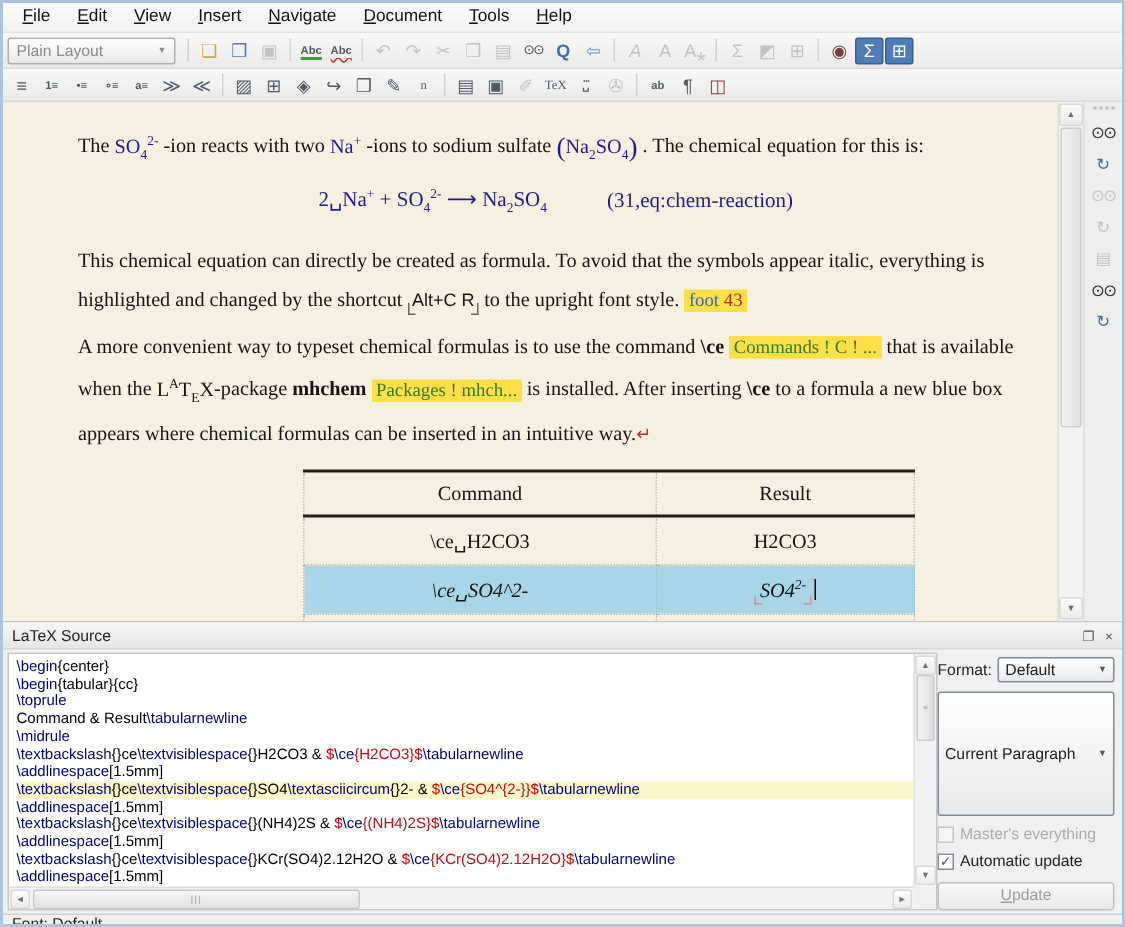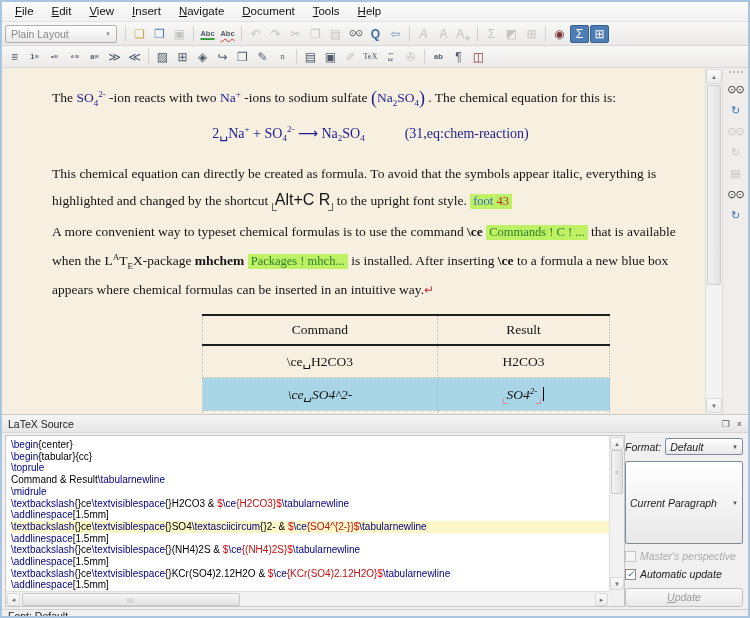--- a/index.html
+++ b/index.html
@@ -39,26 +39,26 @@
   
   .main { flex:0 0 346px; height:346px; display:flex; background:#F7EFE0;padding-left:32px; }
   .doc { flex:1; overflow:hidden; position:relative; font-family:"Liberation Serif", serif;
          font-size:13.5px; color:#141414; padding:13px 16px 0 18px; }
   .para { line-height:25px; }
   .math { color:#1C1C8E; }
   .math sub, .math sup, .eq sub, .eq sup { font-size:9px; }
   .bigpar { font-size:18px; vertical-align:-2px; }
   .eq { text-align:center; color:#1C1C8E; margin:9px 0 17px 0; font-size:14px; }
   .eq-label { margin-left:40px; }
-  .kbd { font-family:"Liberation Sans", sans-serif; font-size:16px; padding:0 3px; position:relative; }
+  .kbd { font-family:"Liberation Sans", sans-serif; font-size:12px; padding:0 3px; position:relative; }
   .kbd::before { content:""; position:absolute; left:0; bottom:-3px; width:4px; height:7px;
                  border-left:1px solid #666; border-bottom:1px solid #666; }
   .kbd::after  { content:""; position:absolute; right:0; bottom:-3px; width:4px; height:7px;
                  border-right:1px solid #666; border-bottom:1px solid #666; }
-  .chip { background:#bef264; padding:0 3px 1px 3px; font-size:12.5px; white-space:nowrap;text-align:right; }
+  .chip { background:#fde047; padding:0 3px 1px 3px; font-size:12.5px; white-space:nowrap;text-align:right; }
   .chip.green { color:#2D7C2D; }
   .foot-l { color:#3A62C8; } .foot-n { color:#B03030; }
   .ret { color:#C03232; font-size:12px; }
   .bold { font-weight:bold; }
 
   
   table.ce { border-collapse:collapse; margin:12px 0 0 150px; width:408px; font-size:13.5px; }
   table.ce td { border:1px dotted #C9C0AB; text-align:center; padding:7px 8px; }
   table.ce tr.hdr td { border-top:2px solid #1F1F1F; border-bottom:2px solid #1F1F1F; padding:6px 8px; }
   table.ce tr.selected td { background:#A9D6E7; border-color:#98BFCE;font-style:italic; }
@@ -107,21 +107,21 @@
   .src-hscroll { position:relative; background:#F2F2F2; border-top:1px solid #E0E0E0; }
   .harrow { position:absolute; top:1px; width:13px; height:13px; display:flex; align-items:center; justify-content:center;
             font-size:6px; color:#6F6F6F; background:linear-gradient(#FBFBFB,#ECECEC); border:1px solid #D8D8D8; border-radius:2px; }
   .harrow.left { left:1px; } .harrow.right { right:1px; }
   .sh-thumb { position:absolute; left:16px; top:1px; width:218px; height:13px;
               background:linear-gradient(#F6F6F6,#E2E2E2); border:1px solid #C8C8C8; border-radius:2px;
               display:flex; align-items:center; justify-content:center; font-size:6px; color:#9A9A9A; letter-spacing:1px; }
   .src-corner { background:#F0F0F0; }
 
   .src-controls { margin-left:0; padding-top:3px; width:118px; font-size:10.5px; color:#222;
-                  display:flex; flex-direction:column; gap:6px;font-style:italic; }
+                  display:flex; flex-direction:column; gap:6px; }
   .ctl-row { display:flex; align-items:center; gap:4px; }
   .select { flex:1; height:17px; border:1px solid #7F8B99; border-radius:2px;
             background:linear-gradient(#FFFFFF,#E8E8E8); display:flex; align-items:center;
             padding:0 4px; font-size:10.5px; }
   .sel-arrow { margin-left:auto; font-size:6px; color:#555; }
   .chk { display:flex; align-items:center; font-size:10.5px; }
   .box { width:11px; height:11px; border:1px solid #8A8A8A; background:#FFFFFF; margin-right:4px;
          display:inline-flex; align-items:center; justify-content:center; font-size:9px; color:#2B57A8; flex:0 0 11px; }
   .chk.disabled { color:#ABABAB; }
   .chk.disabled .box { border-color:#C6C6C6; background:#F5F5F5; }
@@ -270,21 +270,21 @@
             <span>Default</span>
             <span class="sel-arrow">▼</span>
           </div>
         </div>
         <div class="select">
           <span>Current Paragraph</span>
           <span class="sel-arrow">▼</span>
         </div>
         <div class="chk disabled">
           <span class="box"></span>
-          <span>Master's perspective</span>
+          <span>Master's everything</span>
         </div>
         <div class="chk">
           <span class="box">✓</span>
           <span>Automatic update</span>
         </div>
         <div class="btn"><u>U</u><span>pdate</span></div>
       </div>
     </div>
   </div>
 

